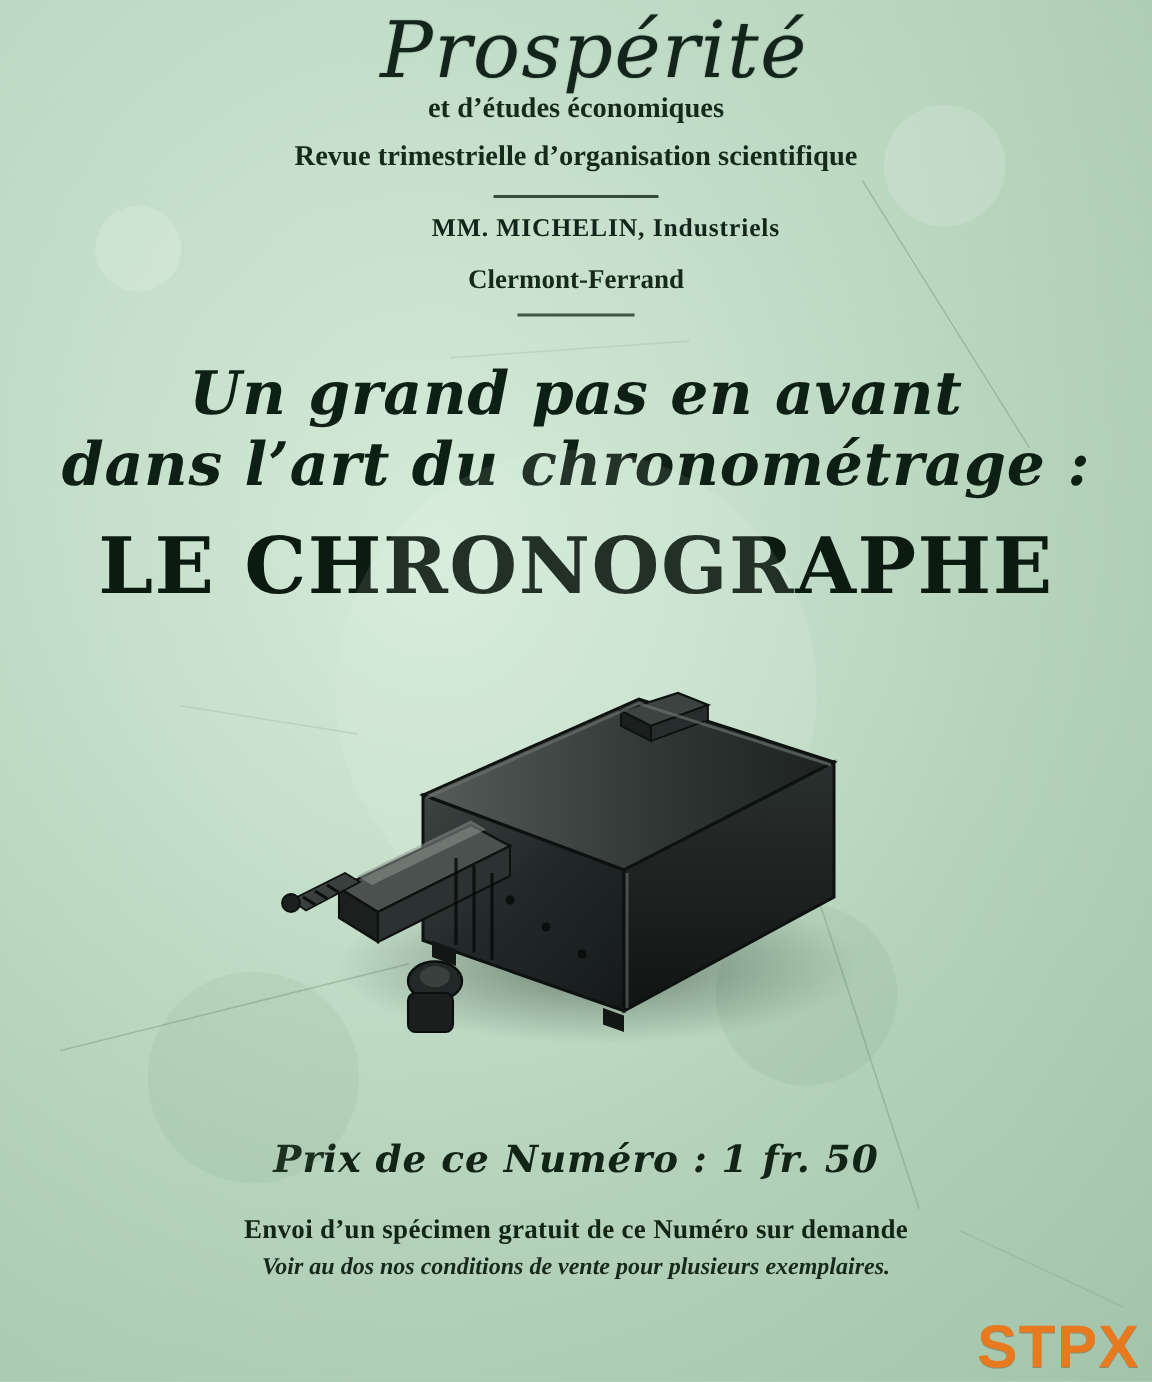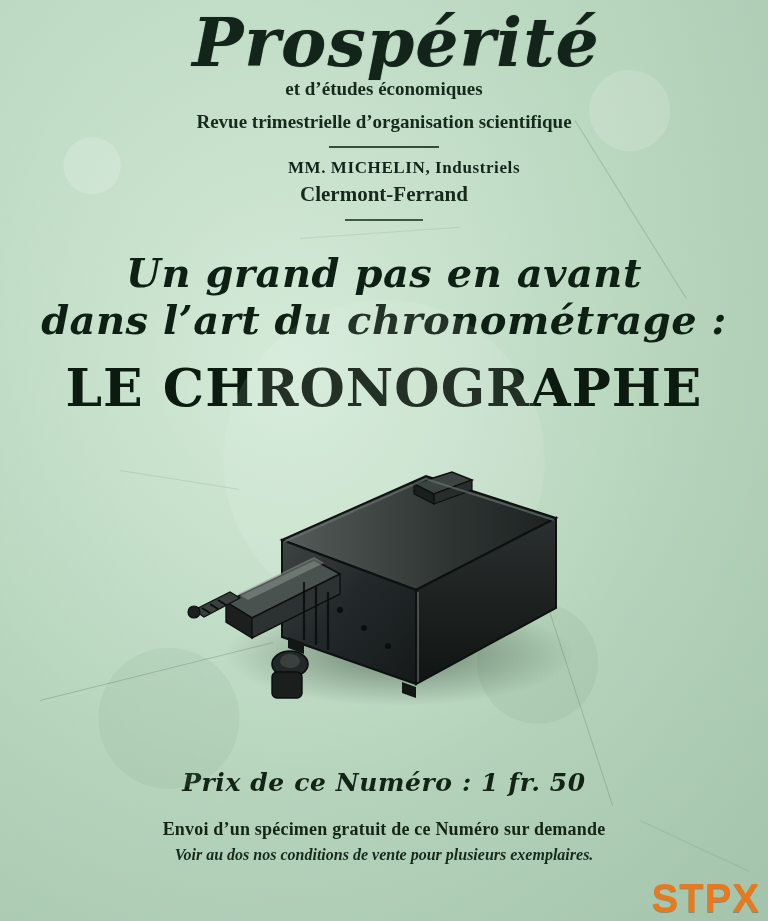--- a/index.html
+++ b/index.html
@@ -54,22 +54,22 @@
   
   .masthead {
     position: relative;
     padding-top: 8px;
     text-align: center;
     color: #15281a;
   }
   .journal-title {
     font-family: "DejaVu Serif", serif;
     font-style: italic;
-    font-weight: 700;
-    font-size: 68px;
+    font-weight: 400;
+    font-size: 52px;
     line-height: 1.02;
     letter-spacing: 1px;
     color: #13251a;
     text-shadow: 0 0 1px rgba(19,37,26,0.45);
     padding-left: 24px;
   }
   .subtitle {
     margin-top: 8px;
     font-family: "Liberation Serif", serif;
     font-weight: 700;
@@ -97,22 +97,22 @@
     font-weight: 700;
     font-size: 17px;
     letter-spacing: .6px;
     margin-top: 4px;
     color: #13251a;
     padding-left: 40px;
   }
   .admin-city {
     font-family: "Liberation Serif", serif;
     font-weight: 700;
-    font-size: 21px;
-    margin-top: 4px;
+    font-size: 18px;
+    margin-top: 14px;
     color: #16291b;
   }
   .rule2 {
     width: 78px;
     height: 2px;
     background: #1c3322;
     margin: 12px auto 0 auto;
     opacity: .8;
   }
 

